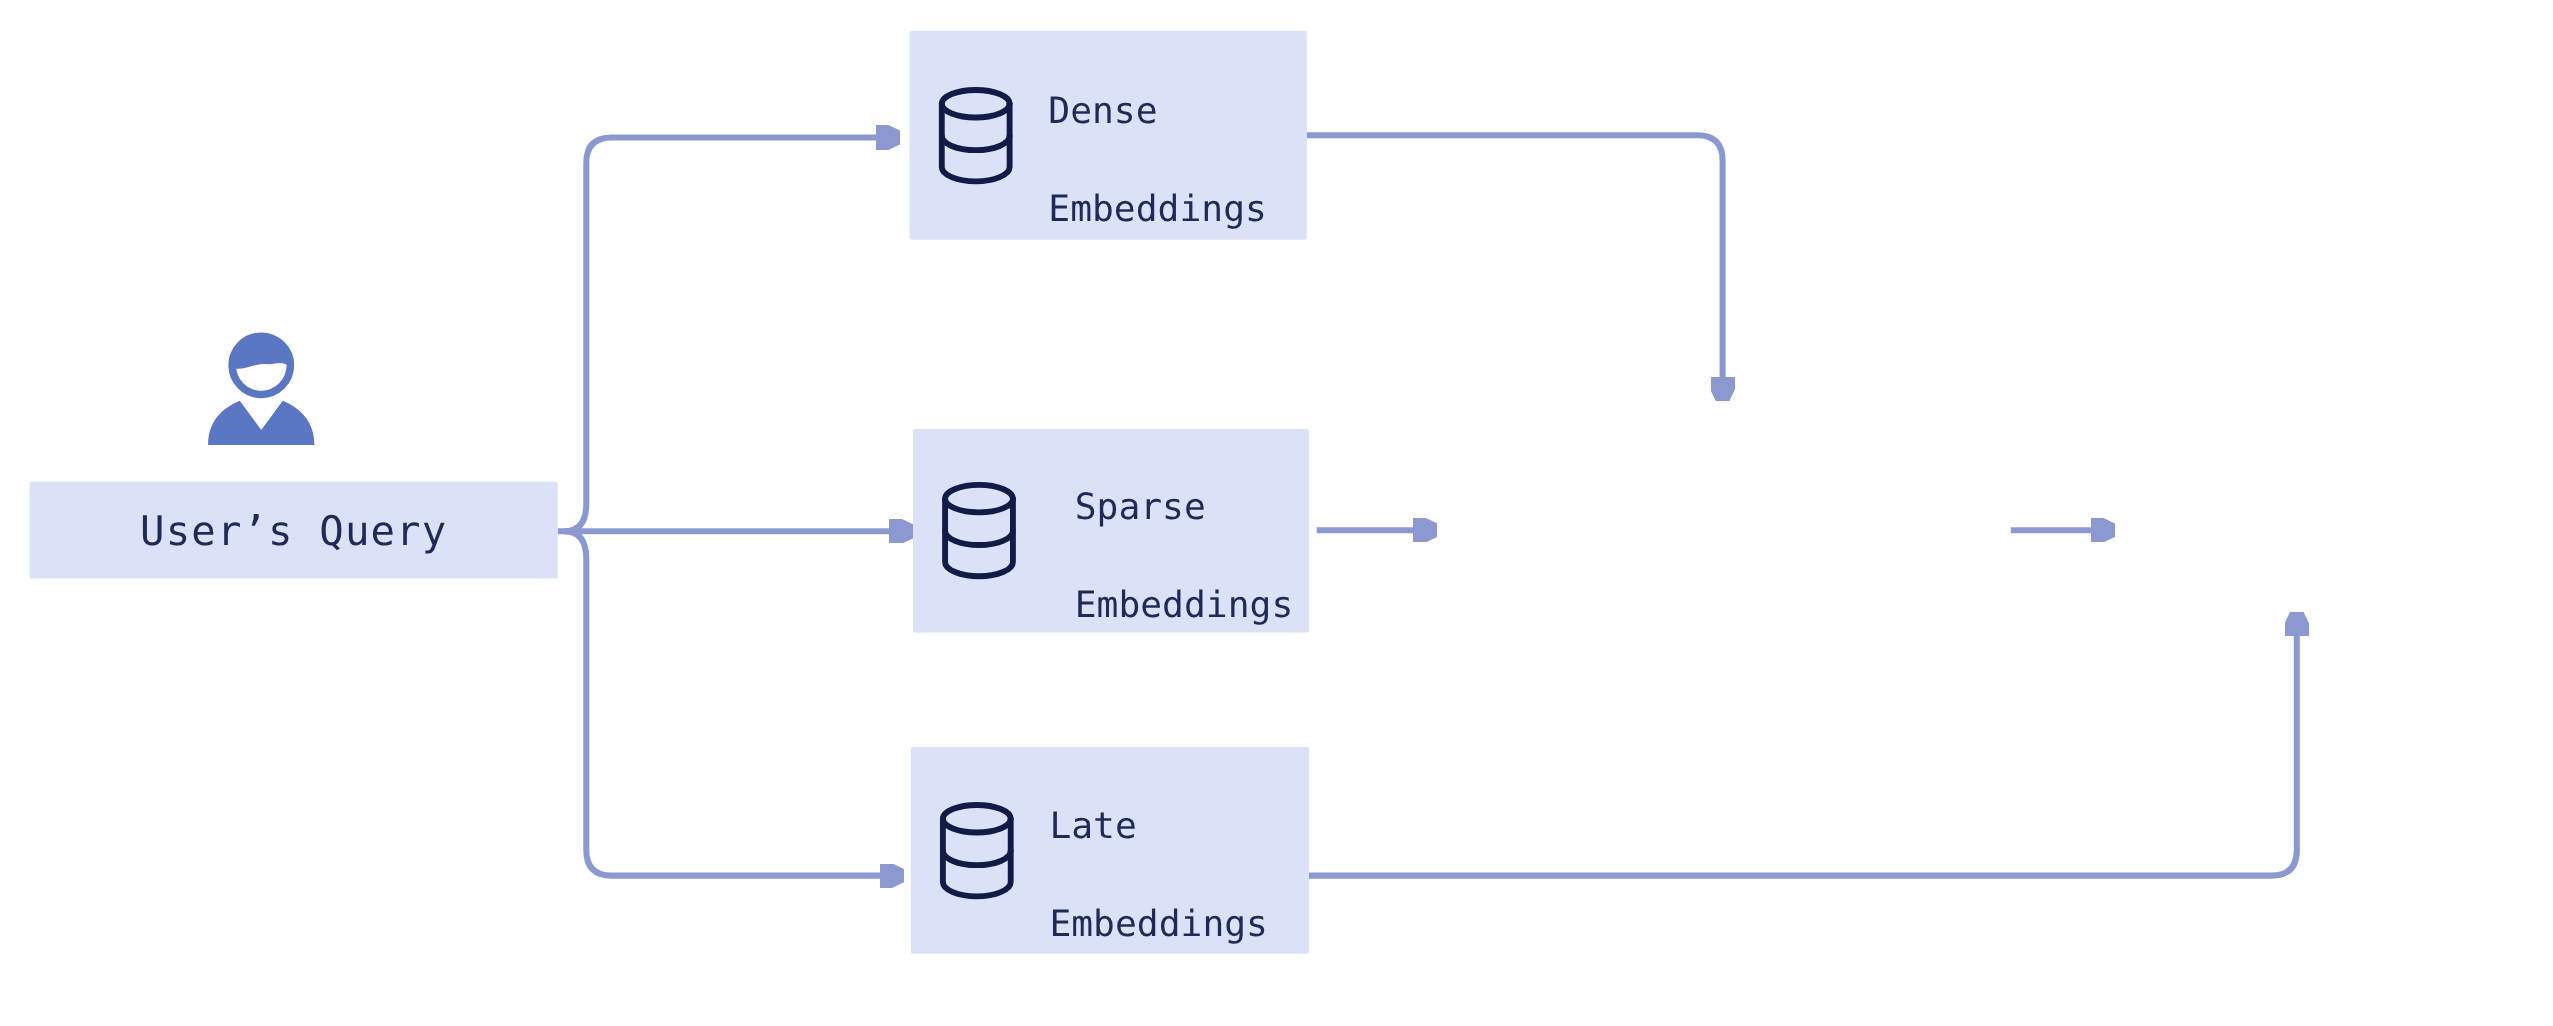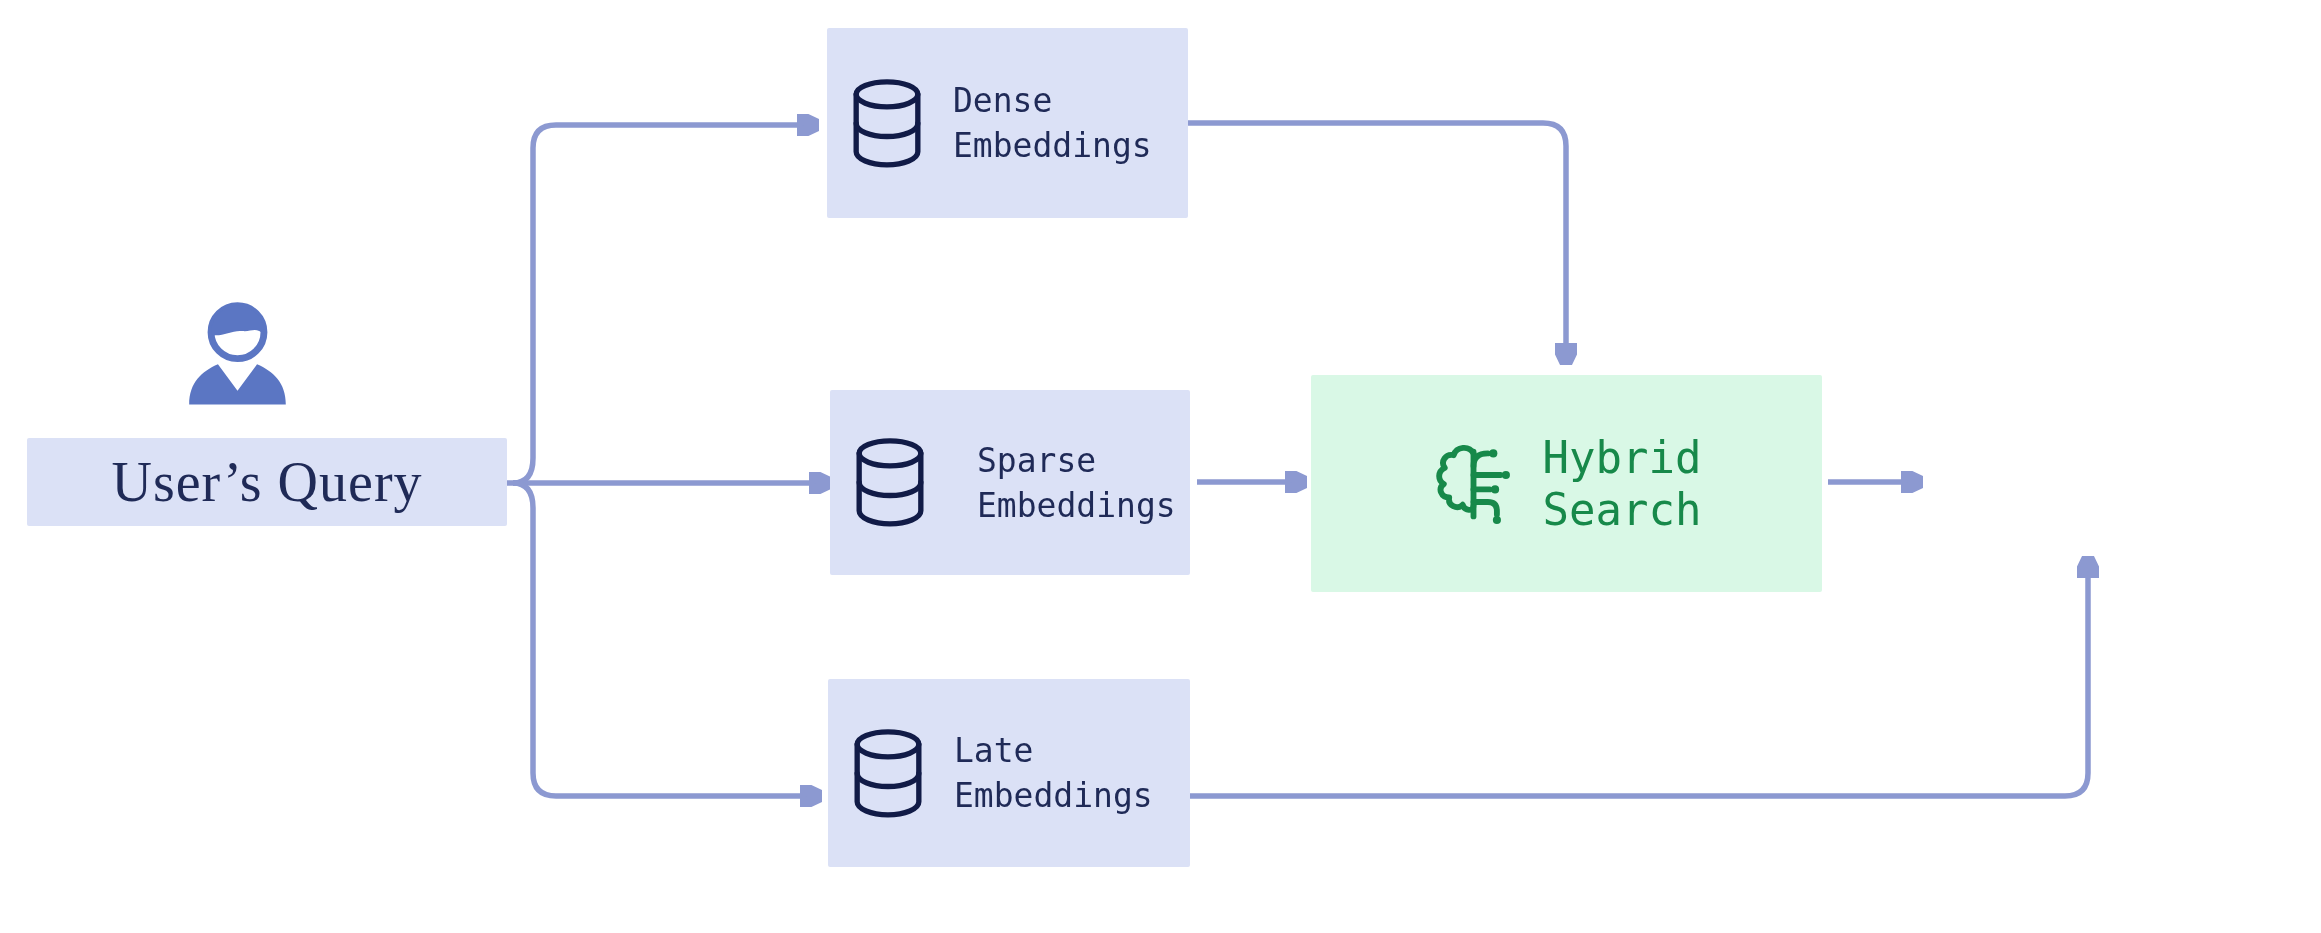--- a/index.html
+++ b/index.html
@@ -31,24 +31,24 @@
     box-sizing:border-box;
   }
   .node--lavender{background:var(--node-fill);}
   .node--mint{background:var(--accent-fill);}
   .node--row{justify-content:flex-start;padding-left:20px;gap:26px;}
   .label{
     color:var(--node-text);
     font-weight:500;
     white-space:nowrap;
   }
-  .label--xl{font-size:56px;letter-spacing:1px;font-family:Liberation Serif, serif;}
+  .label--xl{font-size:37px;letter-spacing:1px;}
   .label--lg{font-size:42px;letter-spacing:1px;}
   .label--multiline{font-size:33px;line-height:45px;}
-  .label--multiline span{display:block;}
+  .label--multiline span{display:block;margin-top:44px;}
   .label--accent{
     color:var(--accent-text);
     font-size:44px;
     line-height:52px;
   }
   .label--accent span{display:block;}
   .icon{flex:0 0 auto;display:block;}
   .person-wrap{position:absolute;left:180px;top:300px;width:115px;height:108px;}
 </style>
 </head>
@@ -112,33 +112,15 @@
       <ellipse cx="24" cy="10.5" rx="18.5" ry="7.5"></ellipse>
       <path d="M5.5 10.5 V45 c0 4.3 8.3 7.8 18.5 7.8 S42.5 49.3 42.5 45 V10.5"></path>
       <path d="M5.5 28 c0 4.3 8.3 7.8 18.5 7.8 S42.5 32.3 42.5 28"></path>
     </svg>
     <span class="label label--multiline">
       <span>Late</span>
       <span>Embeddings</span>
     </span>
   </div>
 
-  <div class="node node--mint" style="left:1311px;top:375px;width:511px;height:217px;gap:28px;">
-    <svg class="icon" width="83" height="90" viewBox="0 0 92 100" xmlns="http://www.w3.org/2000/svg" fill="none" stroke="#17894a" stroke-width="6.5" stroke-linecap="round" stroke-linejoin="round">
-      <path d="M46 16 c-5 -9 -19 -8 -22 2 c-9 -2 -15 7 -10 14 c-8 4 -8 14 -1 18 c-7 5 -3 15 6 15 c-2 9 9 14 15 8 c2 7 12 8 12 1"></path>
-      <path d="M46 14 V86"></path>
-      <path d="M46 30 c0 -12 9 -14 16 -14"></path>
-      <circle cx="68" cy="16" r="4.5" fill="#17894a" stroke="none"></circle>
-      <path d="M46 40 h30"></path>
-      <circle cx="82" cy="40" r="4.5" fill="#17894a" stroke="none"></circle>
-      <path d="M46 56 h18"></path>
-      <circle cx="70" cy="56" r="4.5" fill="#17894a" stroke="none"></circle>
-      <path d="M46 70 h16 q10 0 10 10 v4"></path>
-      <circle cx="72" cy="90" r="4.5" fill="#17894a" stroke="none"></circle>
-    </svg>
-    <span class="label label--accent">
-      <span>Hybrid</span>
-      <span>Search</span>
-    </span>
-  </div>
 
 
 </div>
 
 </body></html>

